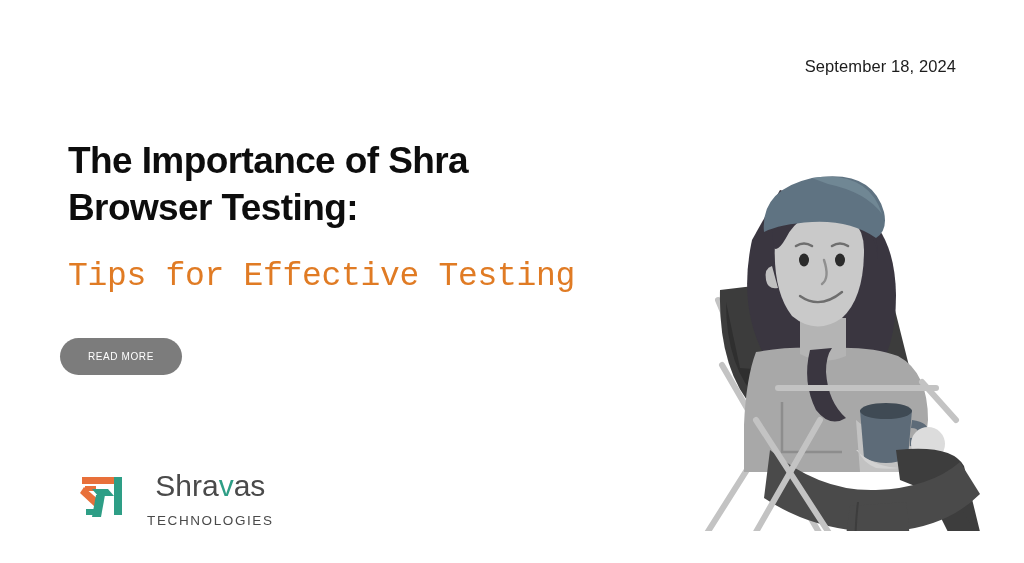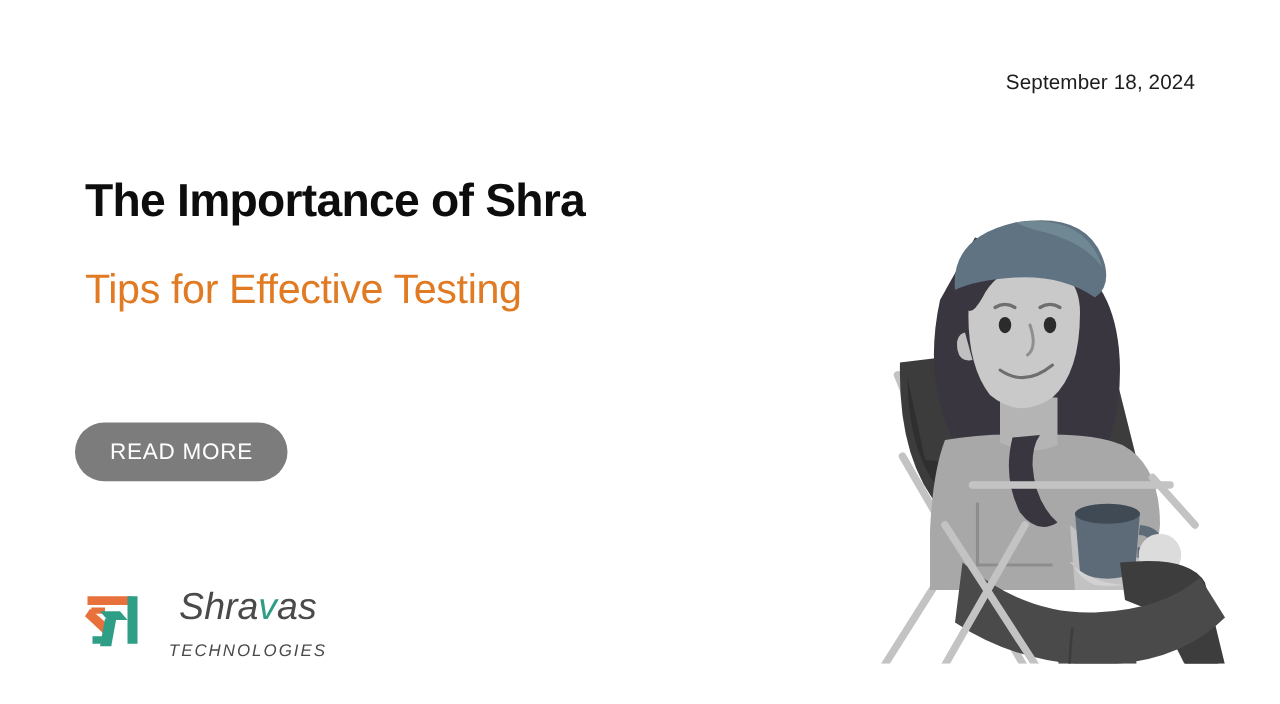--- a/index.html
+++ b/index.html
@@ -45,50 +45,50 @@
     letter-spacing: -0.6px;
     margin: 0;
   }
   .subhead {
     margin: 26px 0 0 0;
     font-size: 33px;
     line-height: 1.2;
     font-weight: 400;
     color: #e07b24;
     letter-spacing: -0.3px;
+    font-family: Liberation Mono, monospace;
   }
 
   
   .cta {
     position: absolute;
     left: 60px;
     top: 338px;
     display: inline-flex;
     align-items: center;
     justify-content: center;
     padding: 13px 28px;
     background: #7c7c7c;
     color: #ffffff;
     border: none;
     border-radius: 30px;
     font-family: "Liberation Sans", sans-serif;
-    font-size: 18px;
+    font-size: 10px;
     font-weight: 400;
     letter-spacing: 0.6px;
     cursor: pointer;
   }
 
   
   .logo {
     position: absolute;
-    left: 66px;
+    left: 78px;
     top: 465px;
     display: flex;
     align-items: flex-start;
-    font-style: italic;
   }
   .logo-mark {
     width: 58px;
     height: 58px;
     flex: none;
   }
   .logo-text {
     margin-left: 6px;
     padding-top: 6px;
     display: flex;
@@ -134,20 +134,21 @@
 </head>
 <body>
 
 <div class="banner">
 
   <div class="date">September 18, 2024</div>
 
   <div class="copy">
     <h1 class="headline">
       <span>The Importance of Shra</span><br>
+      <span>Browser Testing:</span>
     </h1>
     <div class="subhead">Tips for Effective Testing</div>
   </div>
 
   <button class="cta">READ MORE</button>
 
   <div class="logo">
     <svg class="logo-mark" viewBox="0 0 58 58">
 
       <path d="M4 12 L40 12 L40 19 L4 19 Z" fill="#e8703a"></path>

